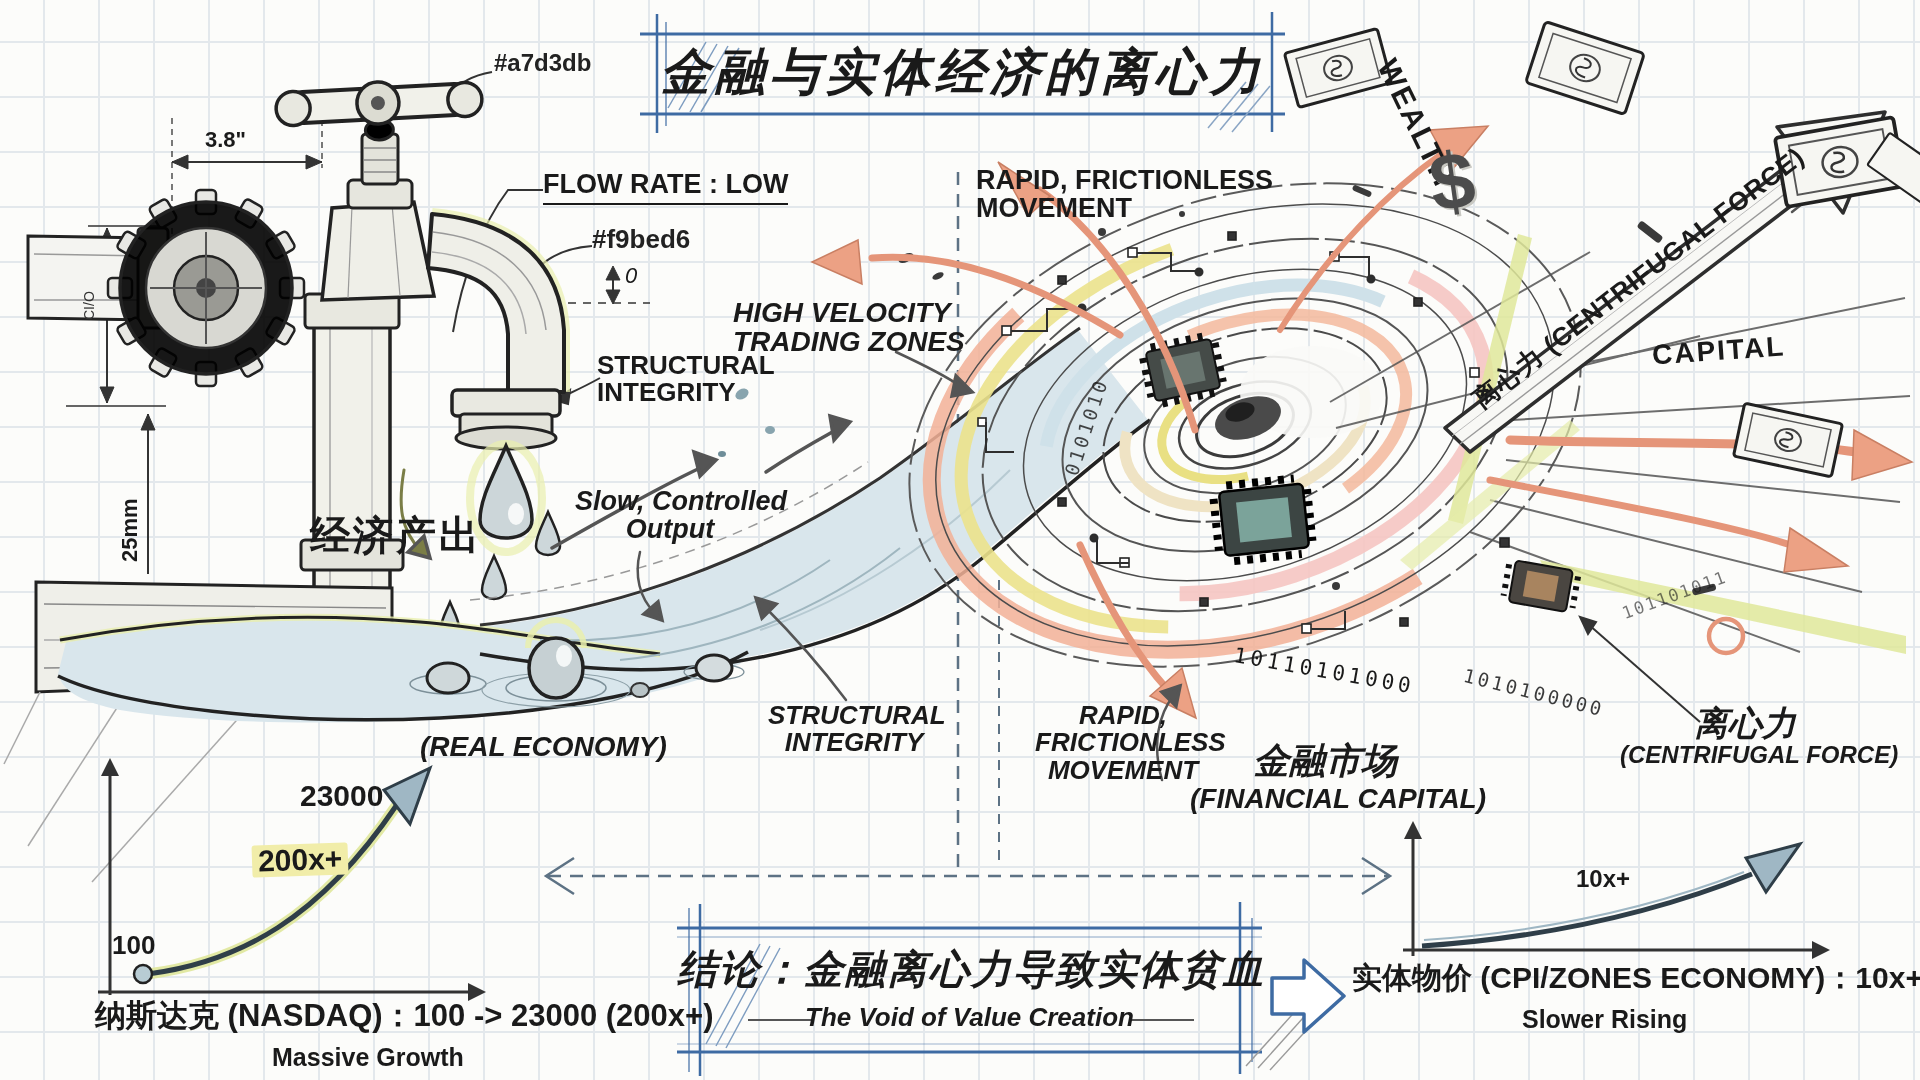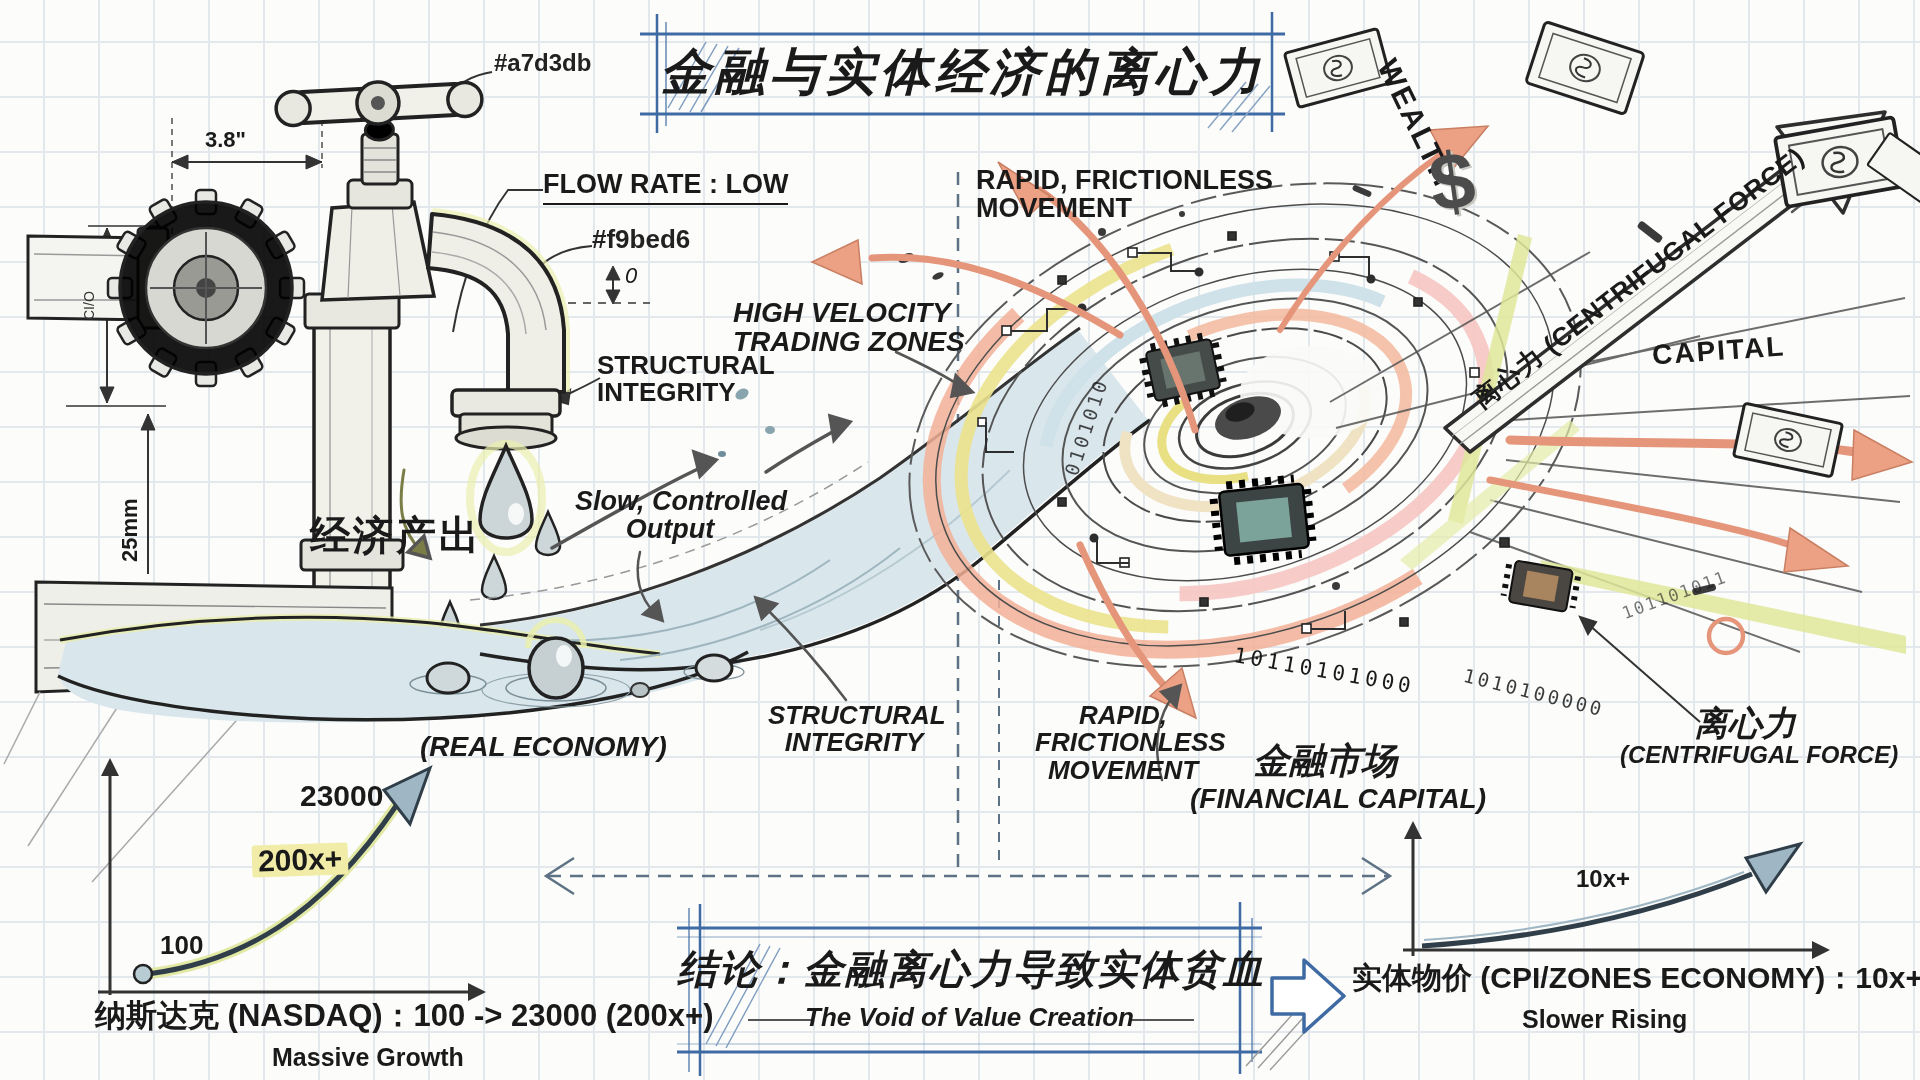--- a/index.html
+++ b/index.html
@@ -481,21 +481,21 @@
 </div>
 <div class="t c" style="left:1190px;top:742px;width:270px;">
   <div class="blk" style="font-size:36px;">金融市场</div>
   <div class="b" style="font-size:28px;margin-top:4px;">(FINANCIAL CAPITAL)</div>
 </div>
 <div class="t c" style="left:1620px;top:706px;width:250px;">
   <div class="blk" style="font-size:34px;">离心力</div>
   <div class="b" style="font-size:24px;margin-top:0;">(CENTRIFUGAL FORCE)</div>
 </div>
 
-<div class="t b" style="left:112px;top:932px;font-size:26px;padding-left:48px;">100</div>
+<div class="t b" style="left:112px;top:932px;font-size:26px;">100</div>
 <div class="t b" style="left:300px;top:780px;font-size:30px;">23000</div>
 <div class="t blk hl" style="left:252px;top:844px;font-size:30px;transform:rotate(-2deg);">200x+</div>
 <div class="t blk" style="left:95px;top:1000px;font-size:31px;">纳斯达克 (NASDAQ)：100 -&gt; 23000 (200x+)</div>
 <div class="t b" style="left:272px;top:1044px;font-size:25px;">Massive Growth</div>
 
 <div class="t blk" style="left:1576px;top:866px;font-size:24px;">10x+</div>
 <div class="t blk" style="left:1352px;top:962px;font-size:30px;">实体物价 (CPI/ZONES ECONOMY)：10x+</div>
 <div class="t b" style="left:1522px;top:1006px;font-size:25px;">Slower Rising</div>
 
 <div class="t blk c" style="left:677px;top:948px;width:585px;font-size:40px;letter-spacing:2px;">结论：金融离心力导致实体贫血</div>

